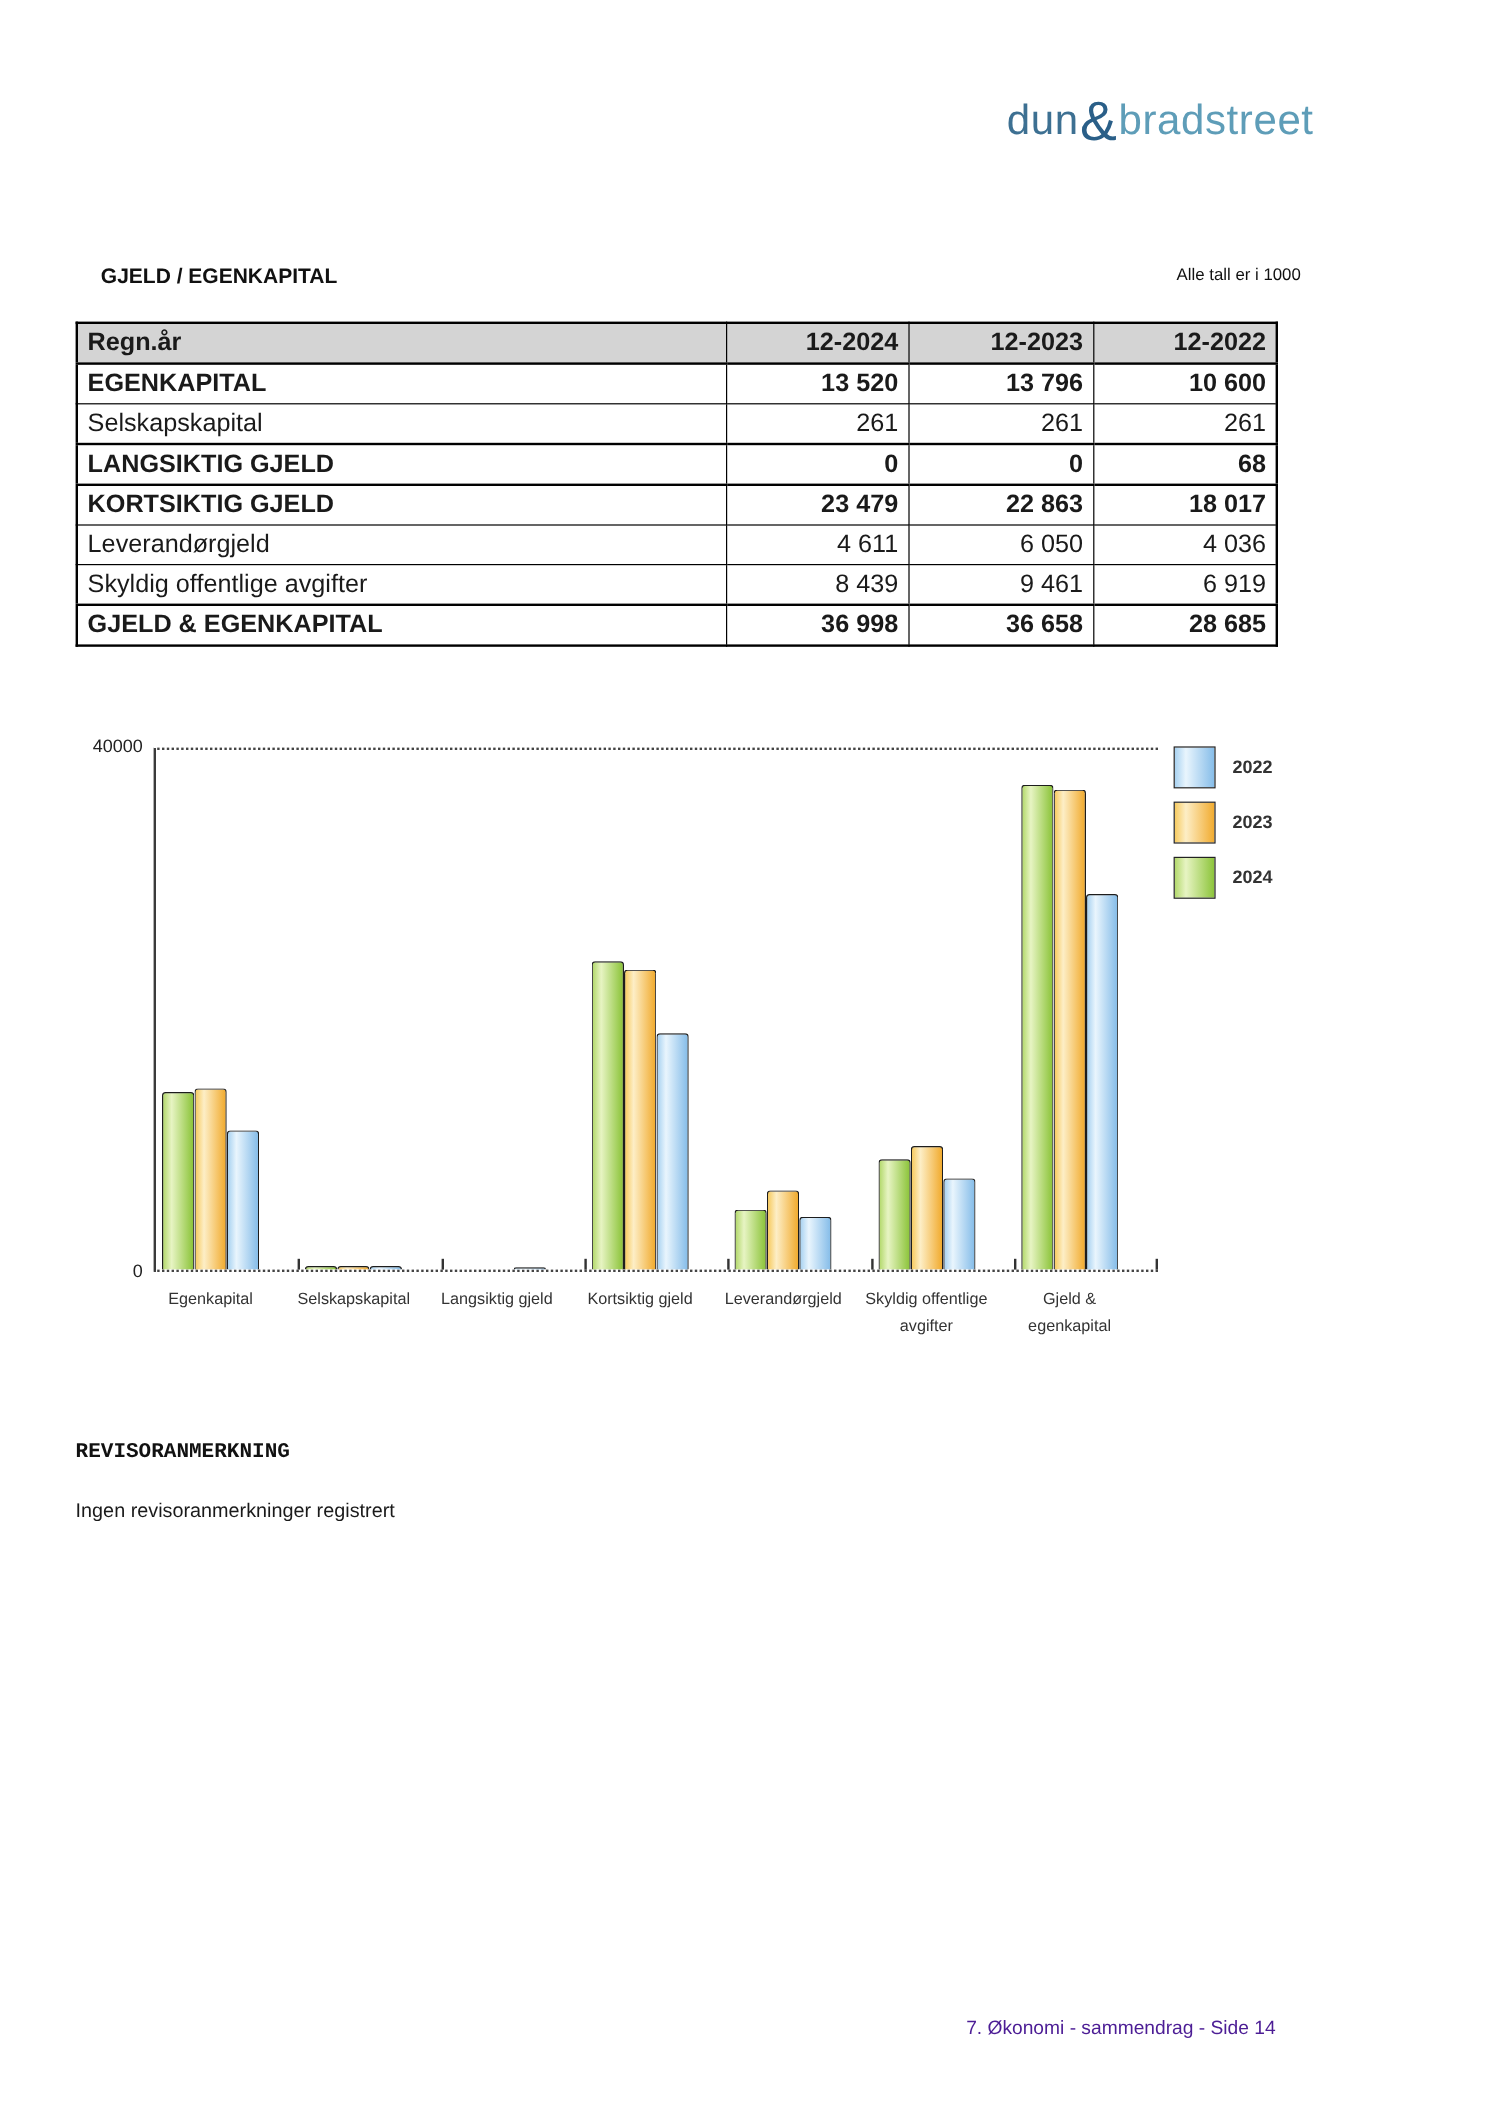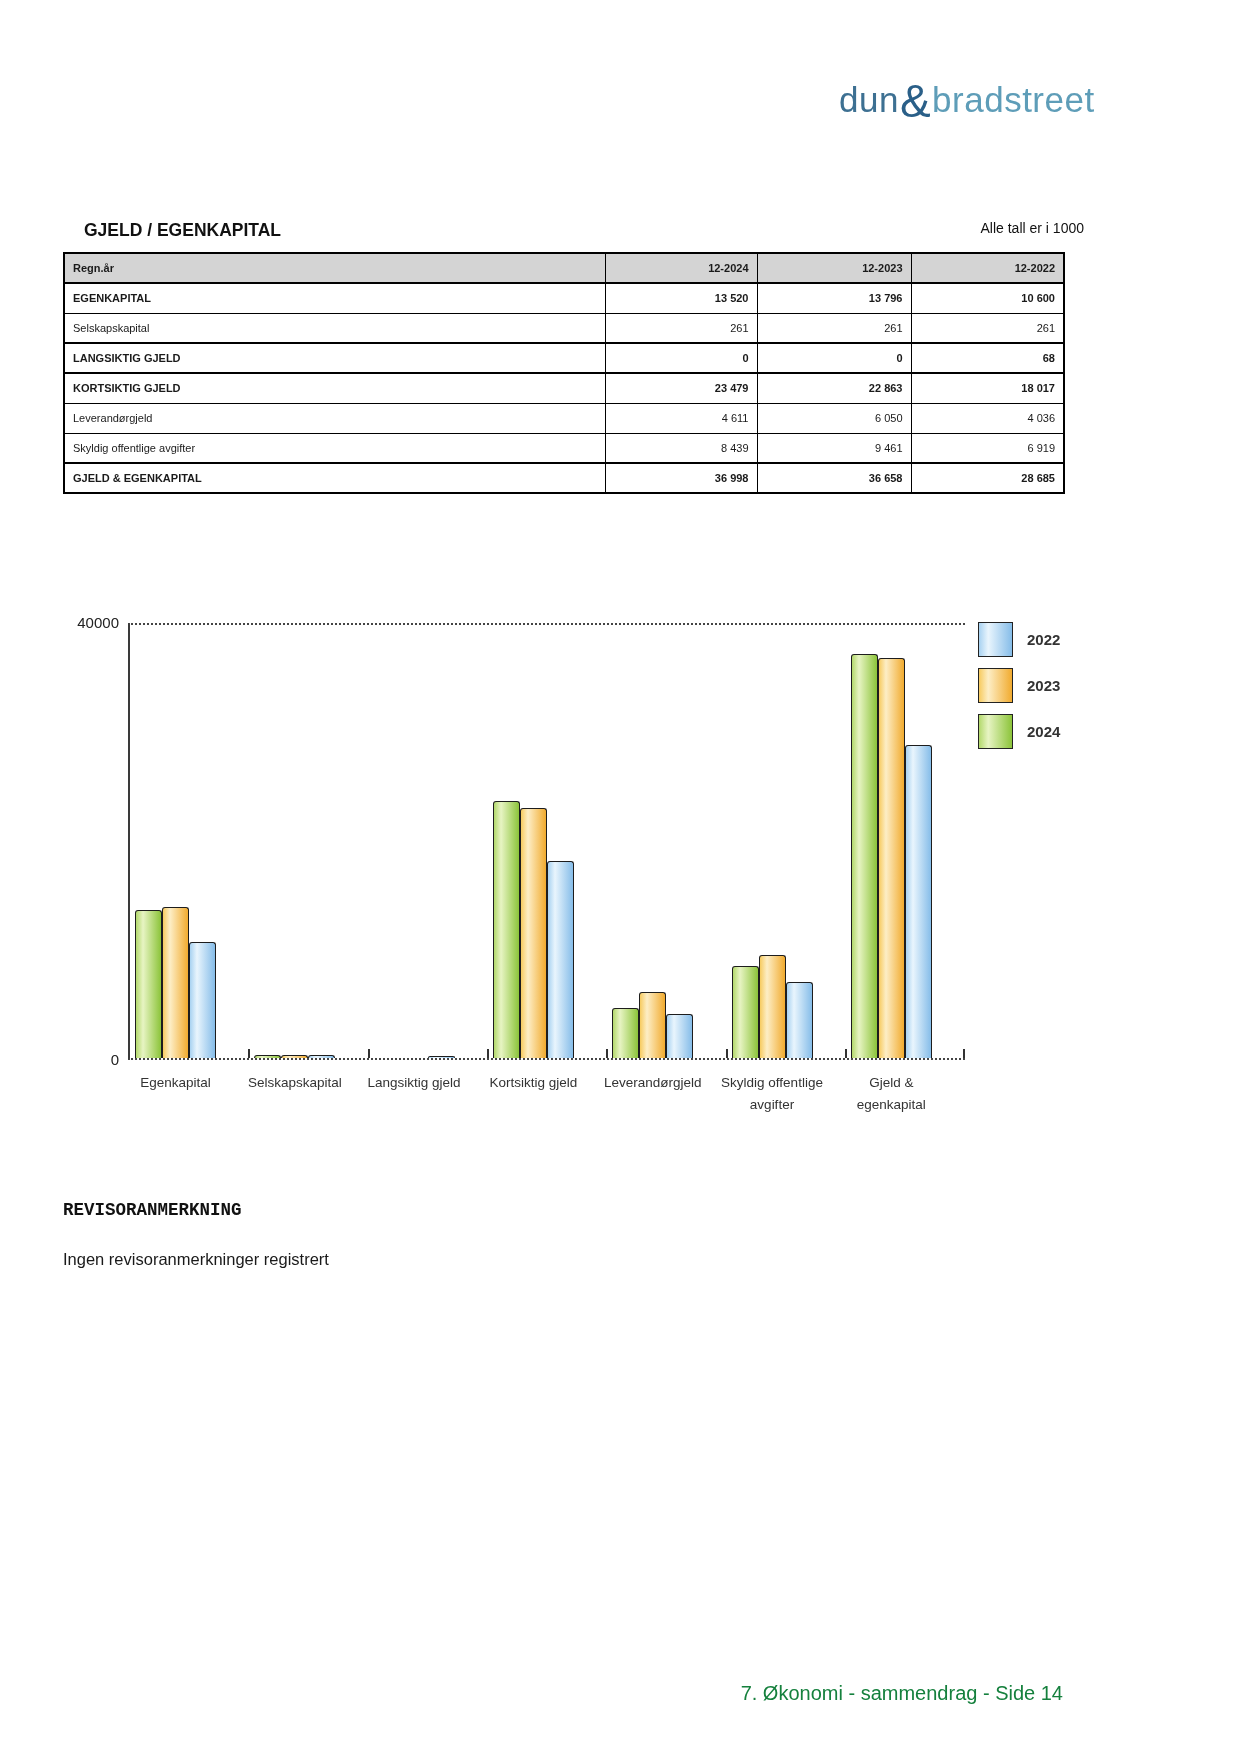--- a/index.html
+++ b/index.html
@@ -12,21 +12,21 @@
   #logo .amp { color:#2a5f88; font-size:46px; font-weight:400; margin:0 1px; vertical-align:-5px; }
   #logo .l2 { color:#5e9db8; }
 
   
   #title-row { position:absolute; top:220px; left:46px; width:1000px; display:flex; justify-content:space-between; align-items:flex-start;margin-left:38px; }
   #section-title { font-size:17.5px; font-weight:bold; color:#111; }
   #units-note { font-size:14px; color:#111; }
 
   
   #fin-table-wrap { position:absolute; top:252px; left:63px; }
-  table { border-collapse:collapse; width:1000px; border:2px solid #000; font-size:11px; table-layout:fixed; }
+  table { border-collapse:collapse; width:1000px; border:2px solid #000; font-size:21px; table-layout:fixed;margin-top:16px; }
   col.c0 { width:541px; } col.c1 { width:152px; } col.c2 { width:154px; } col.c3 { width:153px; }
   th, td { border:1px solid #000; padding:4px 8px; height:30px; vertical-align:middle; }
   thead th { background:#d4d4d4; font-weight:bold; text-align:right; border-bottom:2px solid #000; }
   thead th:first-child { text-align:left; }
   td { text-align:right; }
   td:first-child { text-align:left; }
   tr.bold td { font-weight:bold; border-top:2px solid #000; }
 
   
   #chart { position:absolute; top:556px; left:63px; width:1120px; height:580px; }
@@ -45,21 +45,21 @@
   .legend-row { display:flex; align-items:center; margin-bottom:11px;font-weight:bold; }
   .legend-swatch { width:35px; height:35px; border:1px solid #222; }
   .legend-label { margin-left:14px; font-size:15px; color:#333; }
 
   
   #revisor { position:absolute; top:1200px; left:63px; }
   #revisor-heading { font-size:17.5px; font-weight:bold; color:#111;font-family:Liberation Mono, monospace; }
   #revisor-body { margin-top:30px; font-size:16.5px; color:#1a1a1a; }
 
   
-  #footer { position:absolute; top:1682px; left:63px; width:1000px; text-align:right; font-size:20px; color:#15803d; }
+  #footer { position:absolute; top:1682px; left:63px; width:1000px; text-align:right; font-size:16px; color:#4c1d95; }
 </style>
 </head>
 <body>
 
 <div id="page">
 
   <div id="logo">
     <span class="l1">dun</span><span class="amp">&amp;</span><span class="l2">bradstreet</span>
   </div>
 

